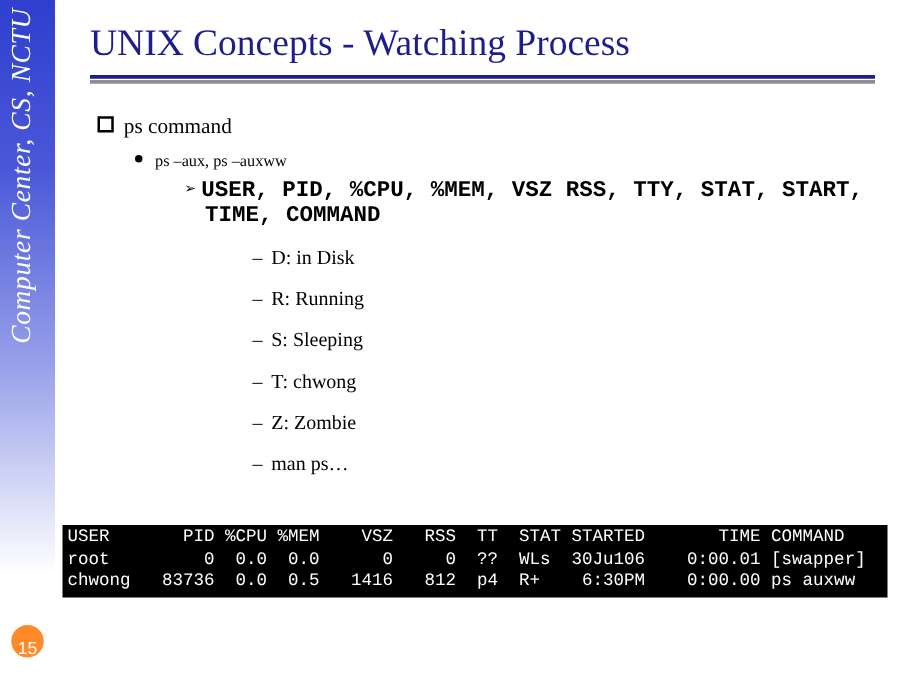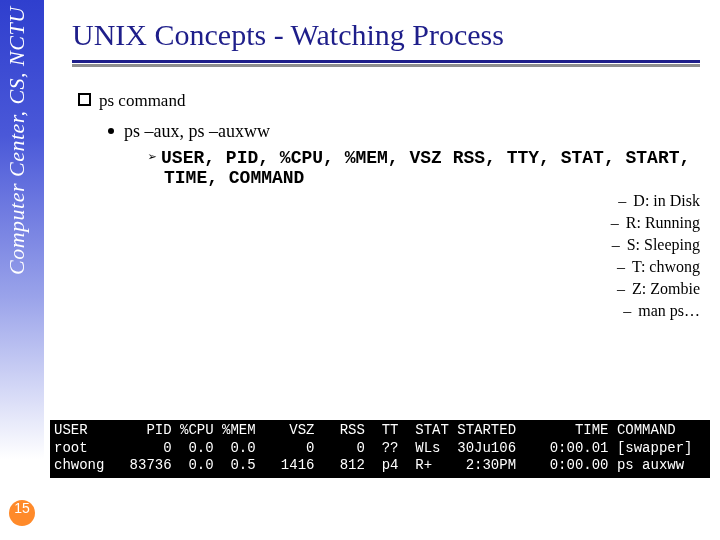--- a/index.html
+++ b/index.html
@@ -64,21 +64,21 @@
   .h1 .sq {
     display: inline-block;
     width: 13px;
     height: 13px;
     border: 2px solid #000;
     margin-right: 8px;
     position: relative;
     top: 0px;
   }
   .h2 {
-    font-size: 18px;
+    font-size: 13px;
     margin: 6px 0 6px 30px;
   }
   .h2 .dot {
     display: inline-block;
     width: 6px;
     height: 6px;
     background: #000;
     border-radius: 50%;
     margin-right: 10px;
     position: relative;
@@ -93,22 +93,21 @@
     font-family: Liberation Mono, monospace;
   }
   .h3 .tri {
     margin-right: 4px;
     font-size: 15px;
     position: relative;
     top: -1px;
   }
   .h4 {
     font-size: 16px;
-    margin: 4px 0 3px 124px;
-    text-align: right;
+    margin: 15px 0 3px 124px;
   }
   .h4 .dash {
     margin-right: 7px;
   }
   .terminal {
     position: absolute;
     left: 50px;
     top: 420px;
     width: 660px;
     background: #000;
@@ -125,21 +124,21 @@
     left: 9px;
     bottom: 14px;
     width: 26px;
     height: 26px;
     border-radius: 50%;
     background: #ff8a2a;
     color: #fff;
     font-size: 14px;
     font-family: Arial, sans-serif;
     display: flex;
-    align-items: flex-start;
+    align-items: flex-end;
     justify-content: center;
   }
 </style>
 </head>
 <body>
 
 <div class="sidebar">
   <div class="sidebar-text">Computer Center, CS, NCTU</div>
 </div>
 
@@ -161,17 +160,17 @@
     <div class="h4"><span class="dash">–</span><span>R: Running</span></div>
     <div class="h4"><span class="dash">–</span><span>S: Sleeping</span></div>
     <div class="h4"><span class="dash">–</span><span>T: chwong</span></div>
     <div class="h4"><span class="dash">–</span><span>Z: Zombie</span></div>
     <div class="h4"><span class="dash">–</span><span>man ps…</span></div>
   </div>
 </div>
 
 <div class="terminal"><span>USER       PID %CPU %MEM    VSZ   RSS  TT  STAT STARTED       TIME COMMAND</span>
 <span>root         0  0.0  0.0      0     0  ??  WLs  30Ju106    0:00.01 [swapper]</span>
-<span>chwong   83736  0.0  0.5   1416   812  p4  R+    2:30PM    0:00.00 ps auxww</span></div>
+<span>chwong   83736  0.0  0.5   1416   812  p4  R+    6:30PM    0:00.00 ps auxww</span></div>
 
 <div class="pagenum">
   <span>15</span>
 </div>
 
 </body></html>

